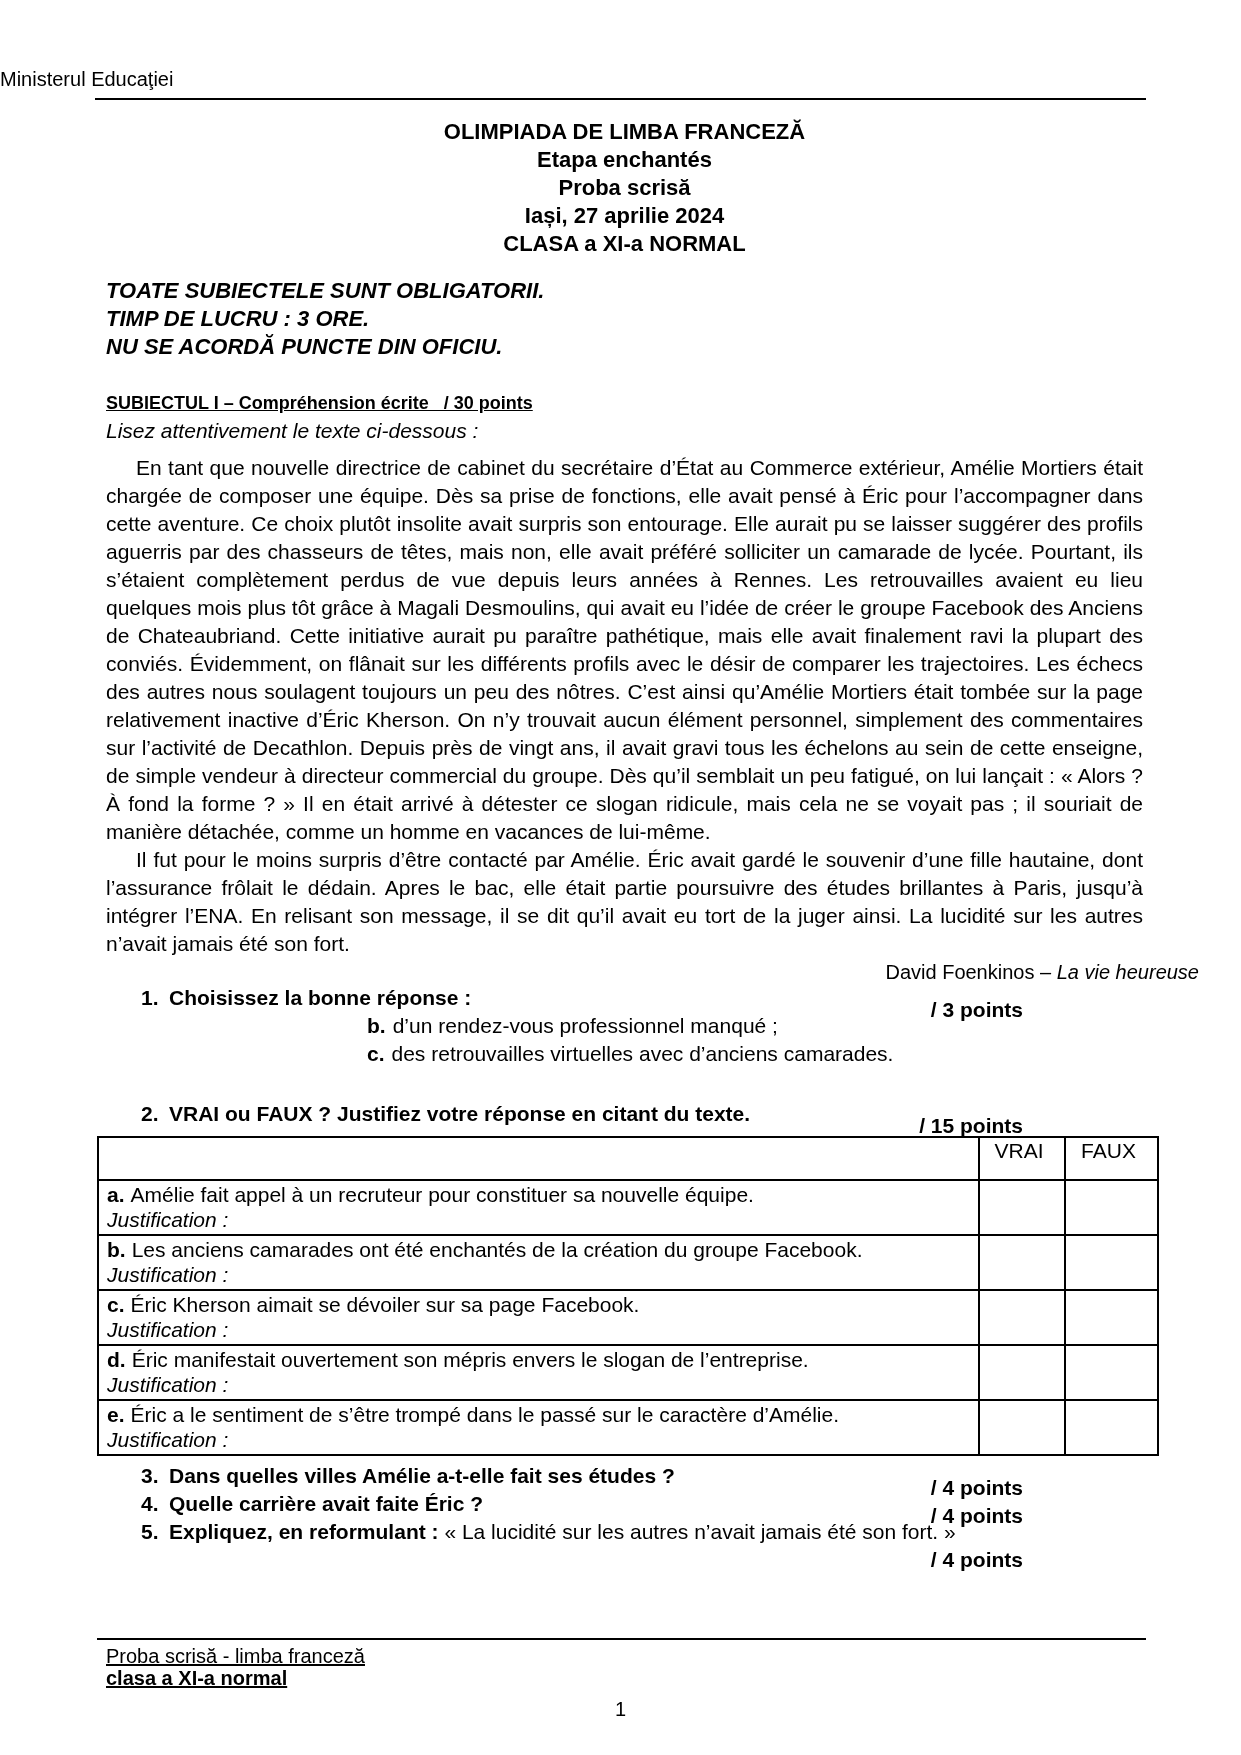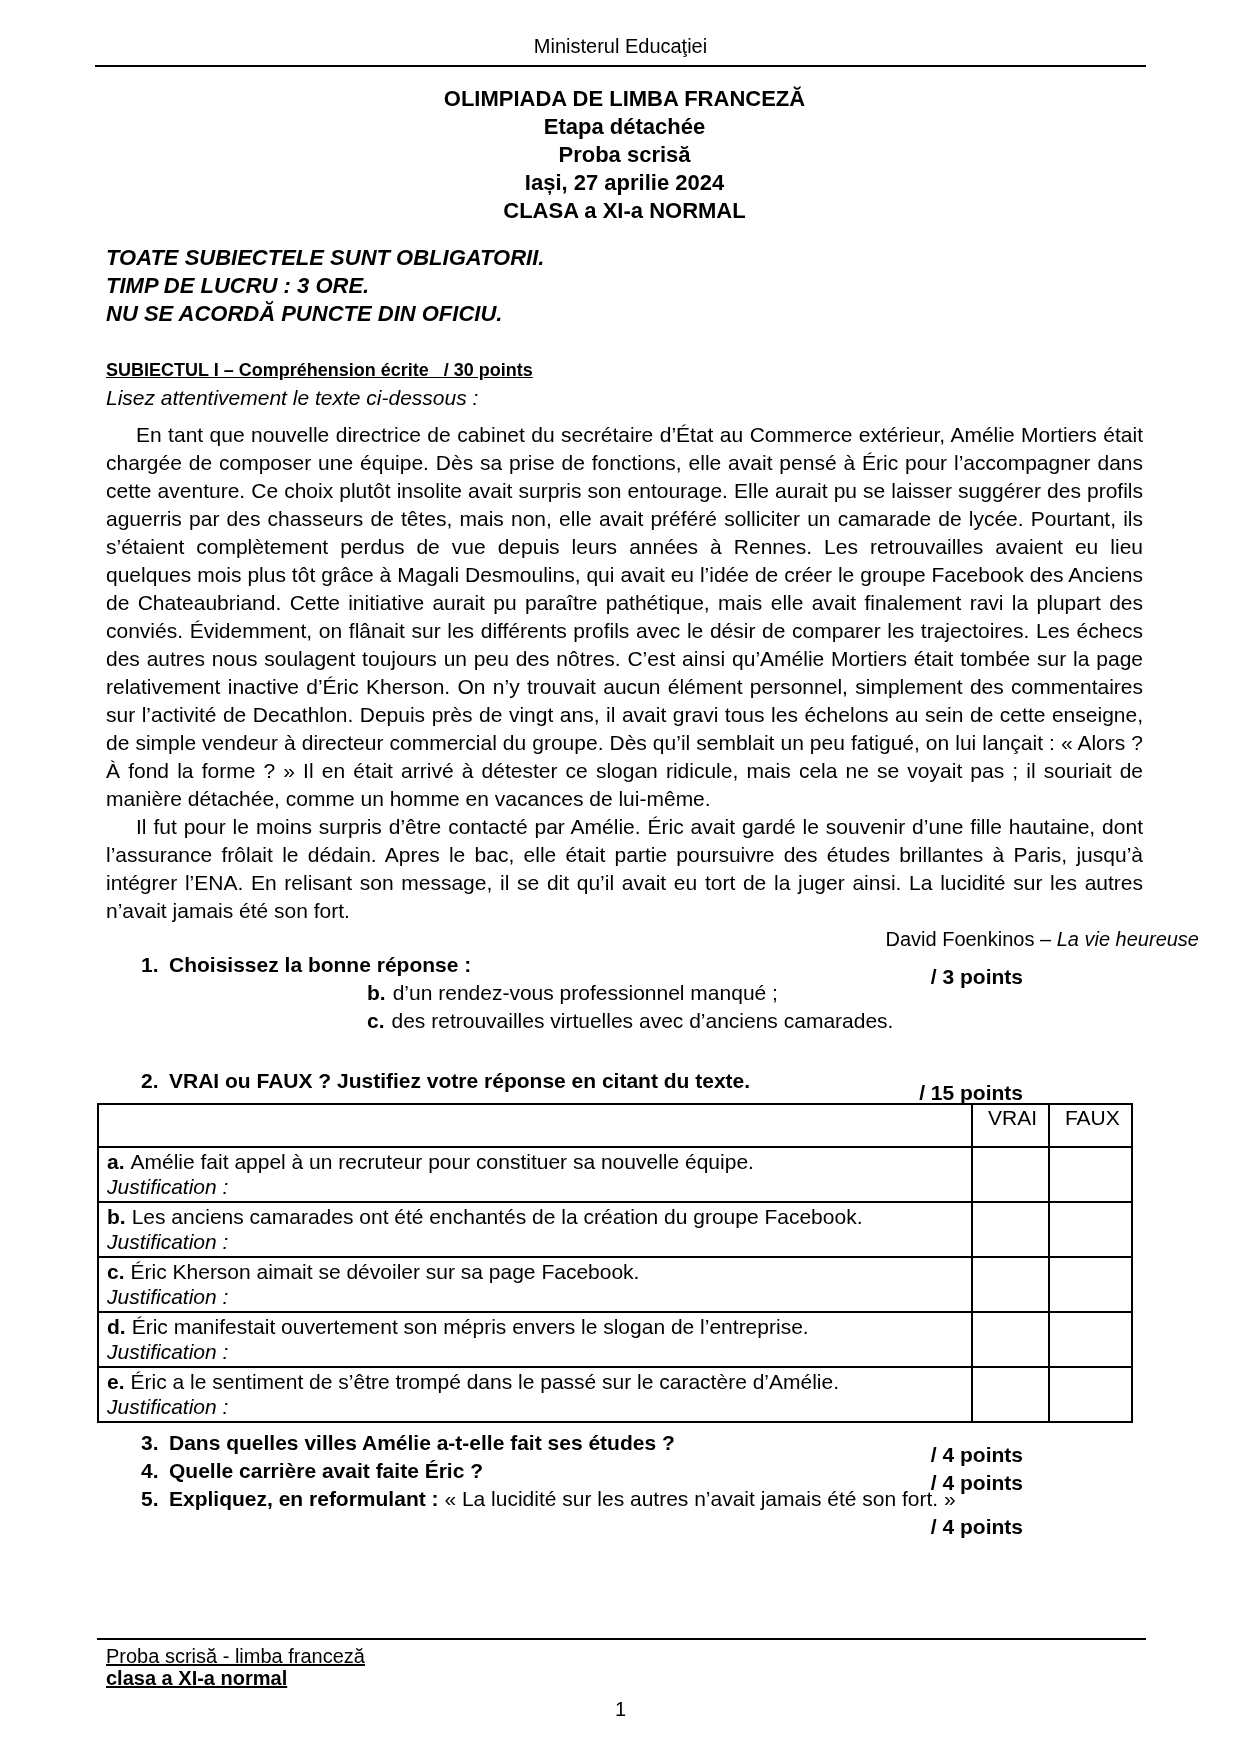--- a/index.html
+++ b/index.html
@@ -6,21 +6,21 @@
   .page {
     position:relative;
     width:1241px; height:1755px;
     background:#ffffff;
     color:#000000;
     font-family:"Liberation Sans", sans-serif;
     font-size:21px;
     overflow:hidden;
   }
   
-  .ministry { padding-top:35px; text-align:center; font-size:20px; line-height:22px; }
+  .ministry { padding-top:68px; text-align:left; font-size:20px; line-height:22px; }
   .top-rule { border-top:2px solid #000; margin:8px 95px 0 95px; }
 
   
   .title-block { margin-top:18px; text-align:center; font-weight:bold; font-size:22px; line-height:28px;margin-left:8px; }
 
   
   .notices { margin:19px 98px 0 106px; font-weight:bold; font-style:italic; font-size:22px; line-height:28px; }
 
   
   .subject-heading { margin:28px 98px 0 106px; font-weight:bold; font-size:18px; line-height:28px; }
@@ -40,21 +40,21 @@
   .points { position:absolute; right:218px; top:12px; font-weight:bold; white-space:nowrap; }
   .opt-line { display:flex; line-height:28px; padding-left:28px; }
   .opt-lead { width:198px; flex:0 0 198px; }
   .opt-lead b { font-weight:bold; }
   .opt-letter { font-weight:bold; margin-right:7px; }
 
   .q2-row { margin-top:32px; }
 
   
   .vf-table { border-collapse:collapse; margin:8px 0 0 97px; width:1036px; table-layout:fixed; }
-  .vf-table td { border:2px solid #000; padding:1px 4px 2px 8px; vertical-align:top; line-height:25px; }
+  .vf-table td { border:2px solid #000; padding:1px 14px 2px 8px; vertical-align:top; line-height:25px; }
   .vf-table .col-statement { width:857px; }
   .vf-table .col-vrai { width:62px; }
   .vf-table .col-faux { width:69px; }
   .vf-table .hdr td { height:38px; text-align:center; line-height:24px; }
   .vf-table .hdr td:first-child { text-align:left; }
   .stmt-letter { font-weight:bold; margin-right:6px; }
   .justif { font-style:italic; }
 
   .q345 { margin-top:6px; }
   .quote { font-weight:normal; }
@@ -70,21 +70,21 @@
 </head>
 <body>
 
 <div class="page">
 
   <div class="ministry">Ministerul Educaţiei</div>
   <div class="top-rule"></div>
 
   <div class="title-block">
     <div>OLIMPIADA DE LIMBA FRANCEZĂ</div>
-    <div>Etapa détachée</div>
+    <div>Etapa enchantés</div>
     <div>Proba scrisă</div>
     <div>Iași, 27 aprilie 2024</div>
     <div>CLASA a XI-a NORMAL</div>
   </div>
 
   <div class="notices">
     <div>TOATE SUBIECTELE SUNT OBLIGATORII.</div>
     <div>TIMP DE LUCRU : 3 ORE.</div>
     <div>NU SE ACORDĂ PUNCTE DIN OFICIU.</div>
   </div>

